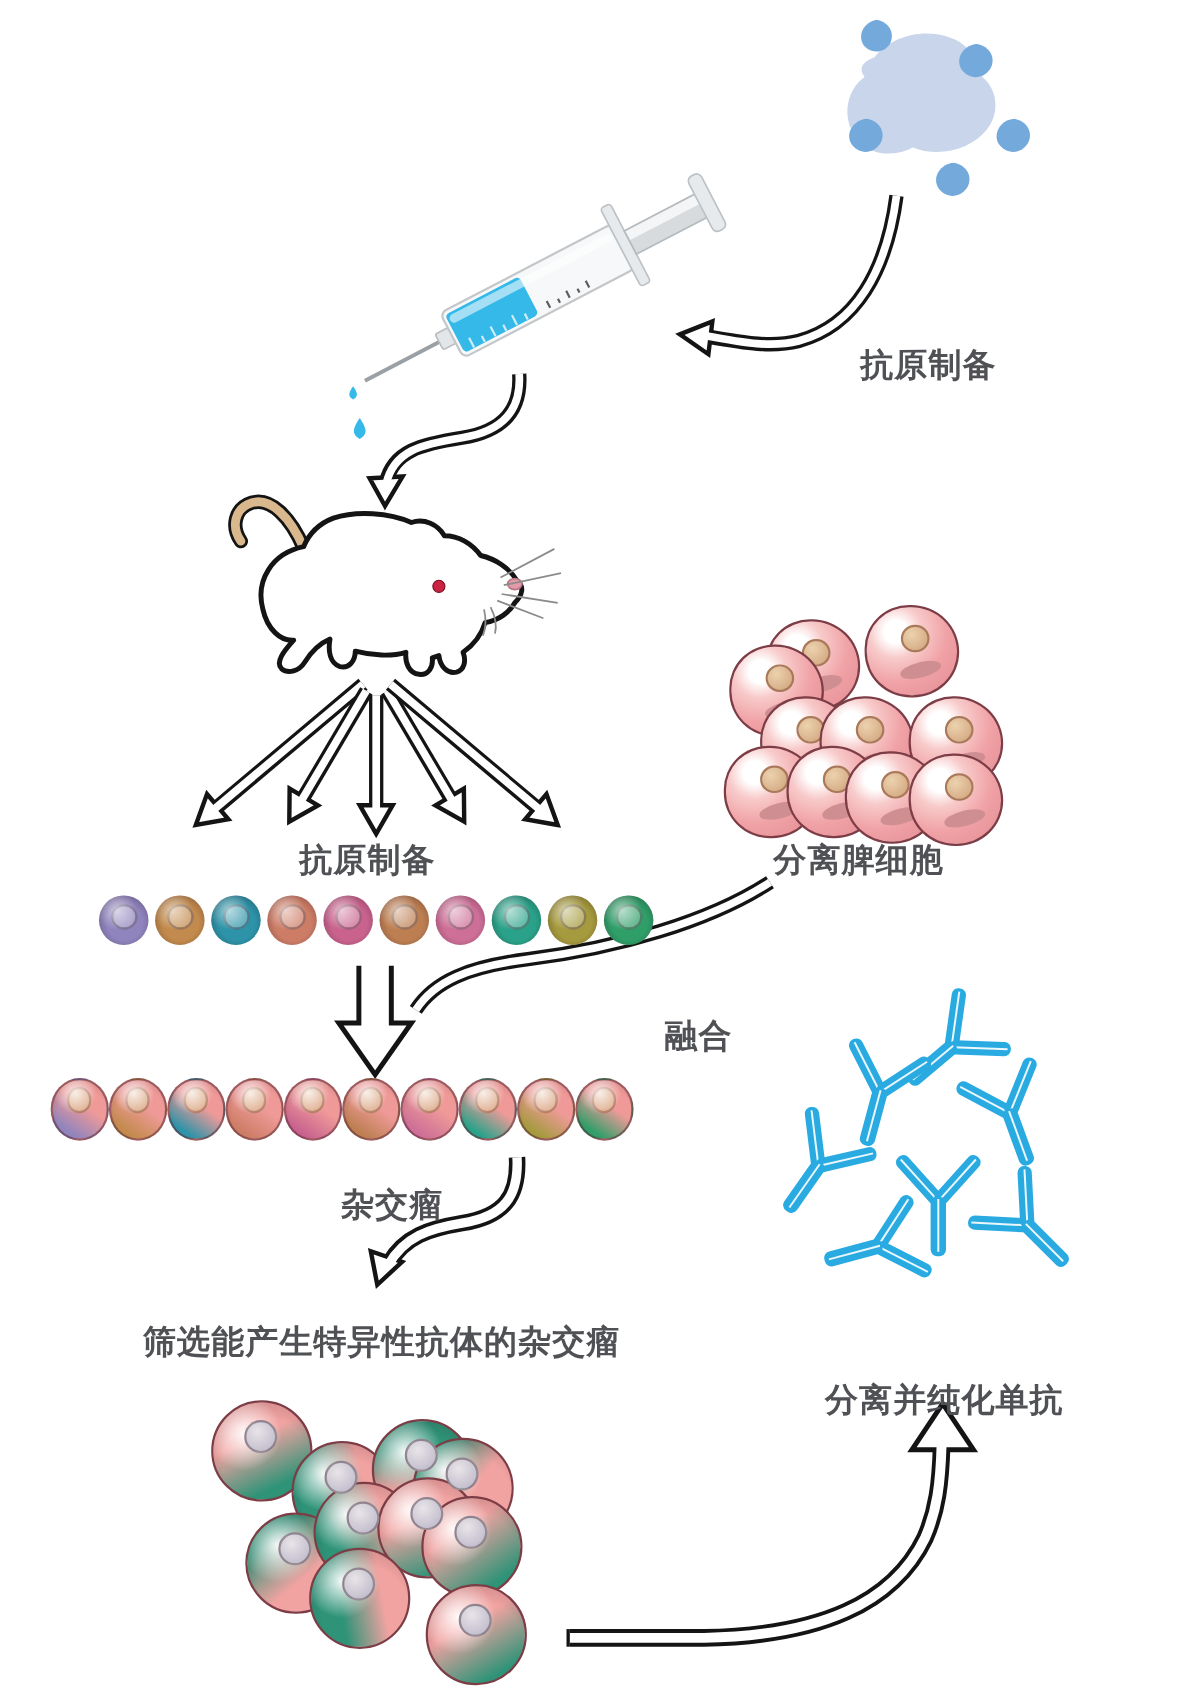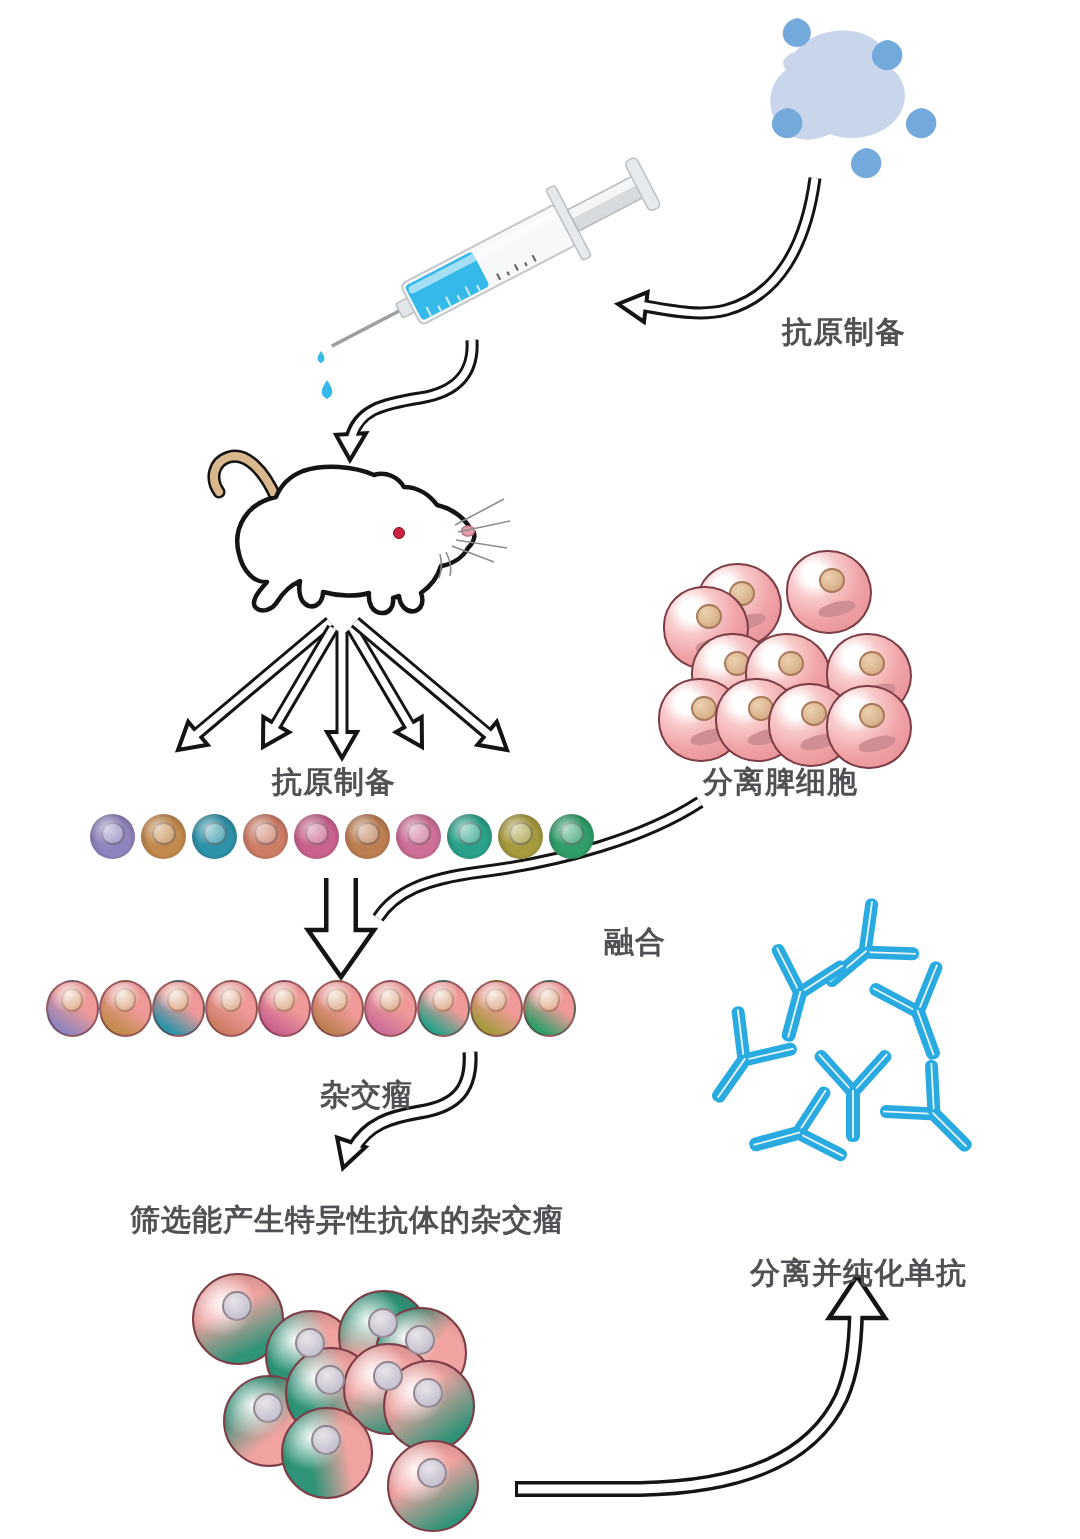--- a/index.html
+++ b/index.html
@@ -272,16 +272,16 @@
       <div class="cell-selected"></div>
       <div class="cell-selected"></div>
       <div class="cell-selected"></div>
       <div class="cell-selected"></div>
     </div>
 
   <div class="lbl" style="left:782px;top:312px;">抗原制备</div>
   <div class="lbl" style="left:272px;top:762px;">抗原制备</div>
   <div class="lbl" style="left:703px;top:762px;">分离脾细胞</div>
   <div class="lbl" style="left:604px;top:898px;margin-top:24px;">融合</div>
-  <div class="lbl" style="left:320px;top:1075px;text-align:center;">杂交瘤</div>
+  <div class="lbl" style="left:310px;top:1075px;text-align:center;">杂交瘤</div>
   <div class="lbl" style="left:130px;top:1200px;">筛选能产生特异性抗体的杂交瘤</div>
   <div class="lbl" style="left:750px;top:1253px;">分离并纯化单抗</div>
 </div>
 
 </body></html>

